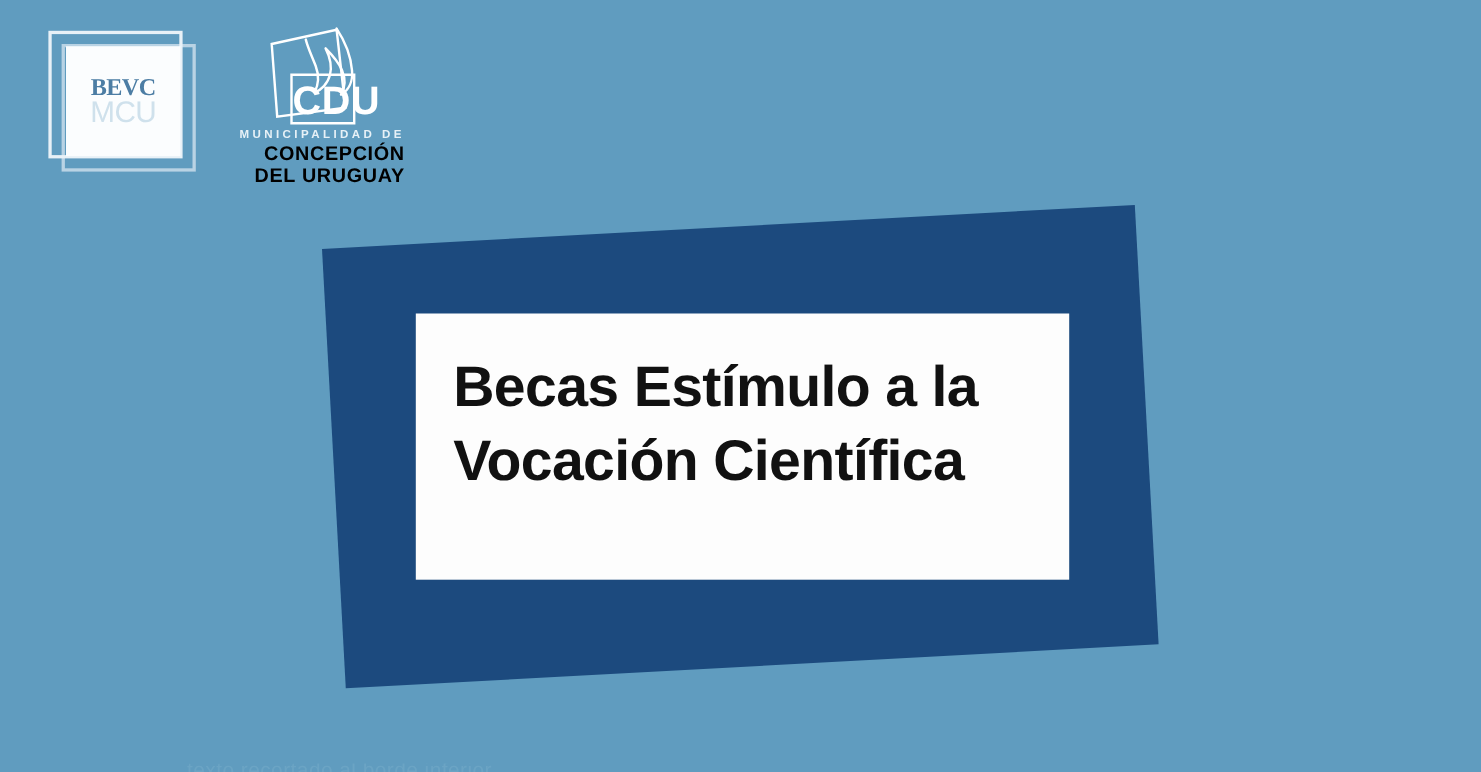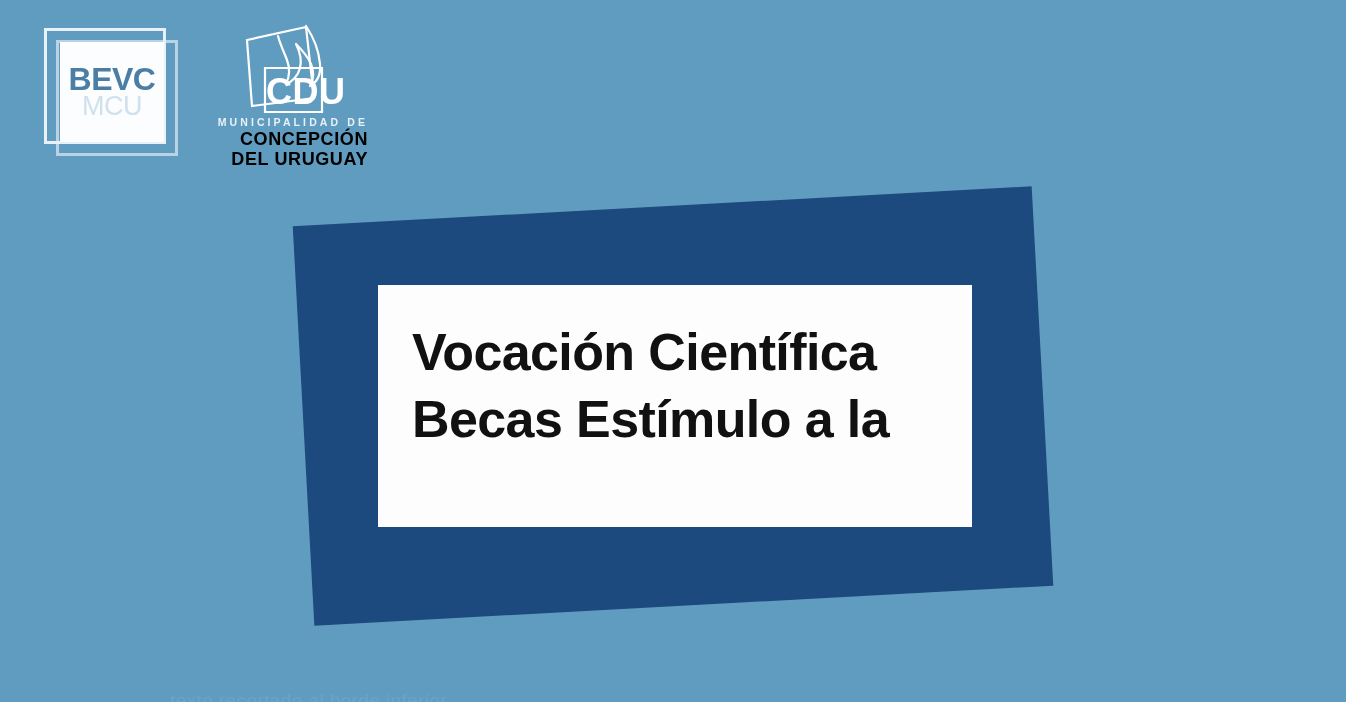--- a/index.html
+++ b/index.html
@@ -65,24 +65,25 @@
     width: 104px;
     height: 100px;
     background: #fbfdfe;
     display: flex;
     flex-direction: column;
     align-items: center;
     justify-content: center;
     line-height: 0.96;
   }
   .bevc-line1 {
-    font-size: 32px;
+    font-size: 22px;
     font-weight: bold;
     letter-spacing: -0.5px;
     color: #4c7da4;
+    font-family: Liberation Serif, serif;
   }
   .bevc-line2 {
     font-size: 27px;
     font-weight: normal;
     letter-spacing: -0.5px;
     color: #cfe1ec;
   }
 
   
   .cdu-logo {
@@ -229,21 +230,21 @@
         <div class="cdu-t2">CONCEPCIÓN</div>
         <div class="cdu-t3">DEL URUGUAY</div>
       </div>
     </div>
 
   </div>
 
   <div class="navy-card"></div>
 
   <div class="title-card">
+    <div class="title-line">Becas Estímulo a la</div>
     <div class="title-line">Vocación Científica</div>
-    <div class="title-line">Becas Estímulo a la</div>
   </div>
 
   <div class="footer-clip">
     <div class="footer-clip-inner">texto recortado al borde inferior</div>
   </div>
 
 </div>
 
 </body></html>

